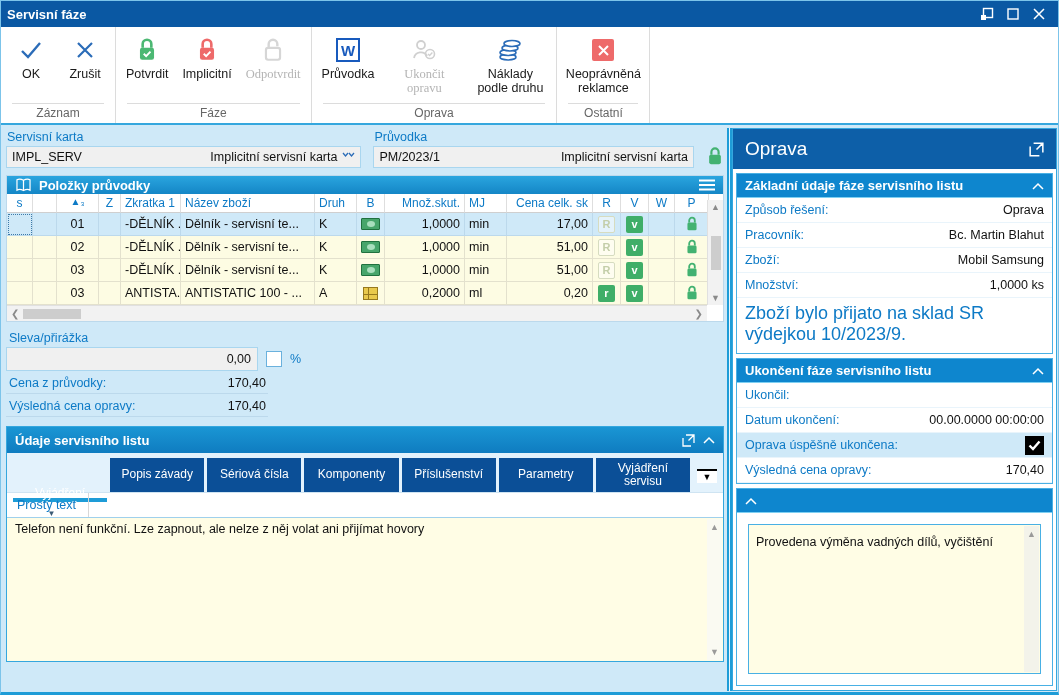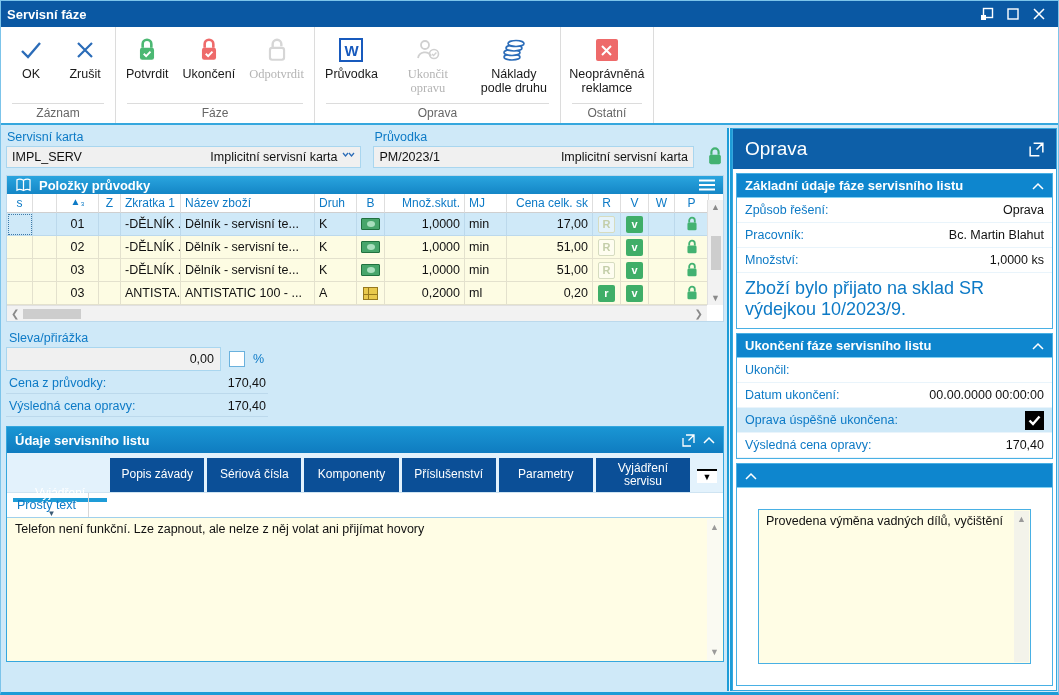--- a/index.html
+++ b/index.html
@@ -74,21 +74,21 @@
            border-left:1px solid #e0e0e0; display:flex; flex-direction:column; align-items:center;
            justify-content:space-between; color:#8a8a8a; font-size:9px; padding:2px 0; }
   .vthumb { width:10px; height:34px; background:#cdcdcd; }
   .hrail { height:16px; background:#f2f2f2; border-top:1px solid #e0e0e0; display:flex; align-items:center;
            color:#8a8a8a; font-size:10px; padding:0 4px; gap:4px; }
   .hthumb { width:58px; height:10px; background:#cdcdcd; }
 
   
   .sleva-label { color:#0d7ac6; font-size:12.5px; margin:9px 0 2px 3px; }
   .sleva-row { display:flex; align-items:center; gap:8px; }
-  .sleva-input { width:215px; height:24px; background:#f0f0f0; border:1px solid #a9d6ef;
+  .sleva-input { width:252px; height:24px; background:#f0f0f0; border:1px solid #a9d6ef;
                  display:flex; align-items:center; justify-content:flex-end; padding:0 6px;
                  font-size:12.5px; color:#111; }
   .chk { width:16px; height:16px; background:#fff; border:1px solid #6ab1dd; }
   .pct { color:#0d7ac6; font-size:12.5px; }
   .price-line { width:262px; display:flex; justify-content:space-between; align-items:center;
                 border-bottom:1px solid #bcd9ec; padding:3px 2px 3px 3px; margin-top:2px; }
   .price-line .pl { color:#0d7ac6; font-size:12.5px; }
   .price-line .pv { color:#111; font-size:12.5px; }
 
   
@@ -123,22 +123,22 @@
                display:flex; align-items:center; padding:0 8px; gap:6px; border-bottom:1px solid #7fd0f2; }
   .psec-head .t { flex:1; }
   .prow { display:flex; justify-content:space-between; align-items:center; min-height:25px;
           padding:2px 8px; border-bottom:1px solid #e9f4fb; }
   .prow .k { color:#0d7ac6; font-size:12.5px; }
   .prow .v { color:#111; font-size:12.5px; text-align:right; }
   .prow.hl { background:#cfe9f8; }
   .pnote { color:#0d7ac6; font-size:18px; padding:5px 8px 8px; }
   .blackchk { width:19px; height:19px; background:#000; display:flex; align-items:center; justify-content:center; }
   .psection.grow { flex:1; display:flex; flex-direction:column; margin-bottom:4px; }
-  .ptext { position:relative; flex:1; margin:21px; background:#fffde5; border:1px solid #49b0e4;
-           padding:4px 20px 4px 7px; font-size:12.5px; color:#111; }
+  .ptext { position:relative; flex:1; margin:11px; background:#fffde5; border:1px solid #49b0e4;
+           padding:10px 20px 4px 7px; font-size:12.5px; color:#111; }
 
   svg { display:block; }
 </style>
 </head>
 <body>
 
 <div class="window">
 
   <div class="titlebar">
     <span class="title">Servisní fáze</span>
@@ -196,21 +196,21 @@
           <span class="lbl">Potvrdit</span>
         </div>
         <div class="tbtn">
           <span class="ico">
             <svg width="24" height="26" viewBox="0 0 22 24">
                 <path d="M7 10 V6.5 a4 4 0 0 1 8 0 V10" fill="none" stroke="#ee6a6a" stroke-width="2.4"></path>
                 <rect x="4.5" y="10" width="13" height="11" rx="2" fill="#ee6a6a"></rect>
                 <path d="M8 15.5 l2.2 2.2 4-4.2" fill="none" stroke="#fff" stroke-width="1.8"></path>
               </svg>
             </span>
-          <span class="lbl">Ukončení</span>
+          <span class="lbl">Implicitní</span>
         </div>
         <div class="tbtn disabled">
           <span class="ico">
             <svg width="24" height="26" viewBox="0 0 22 24">
                 <path d="M7 10 V6.5 a4 4 0 0 1 8 0 V8.5" fill="none" stroke="#d6d6d6" stroke-width="2.2"></path>
                 <rect x="4.5" y="10" width="13" height="11" rx="2" fill="none" stroke="#d6d6d6" stroke-width="2"></rect>
               </svg>
             </span>
           <span class="lbl">Odpotvrdit</span>
         </div>
@@ -550,20 +550,24 @@
         </div>
         <div class="prow">
           <span class="k">Způsob řešení:</span>
           <span class="v">Oprava</span>
         </div>
         <div class="prow">
           <span class="k">Pracovník:</span>
           <span class="v">Bc. Martin Blahut</span>
         </div>
         <div class="prow">
+          <span class="k">Zboží:</span>
+          <span class="v">Mobil Samsung</span>
+        </div>
+        <div class="prow">
           <span class="k">Množství:</span>
           <span class="v">1,0000 ks</span>
         </div>
         <div class="pnote">Zboží bylo přijato na sklad SR výdejkou 10/2023/9.</div>
       </div>
 
       <div class="psection">
         <div class="psec-head">
           <span class="t">Ukončení fáze servisního listu</span>
           <span>

